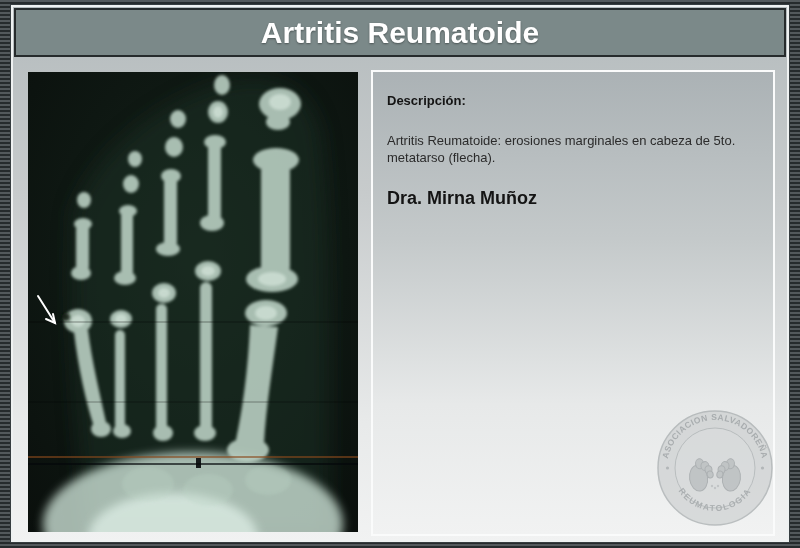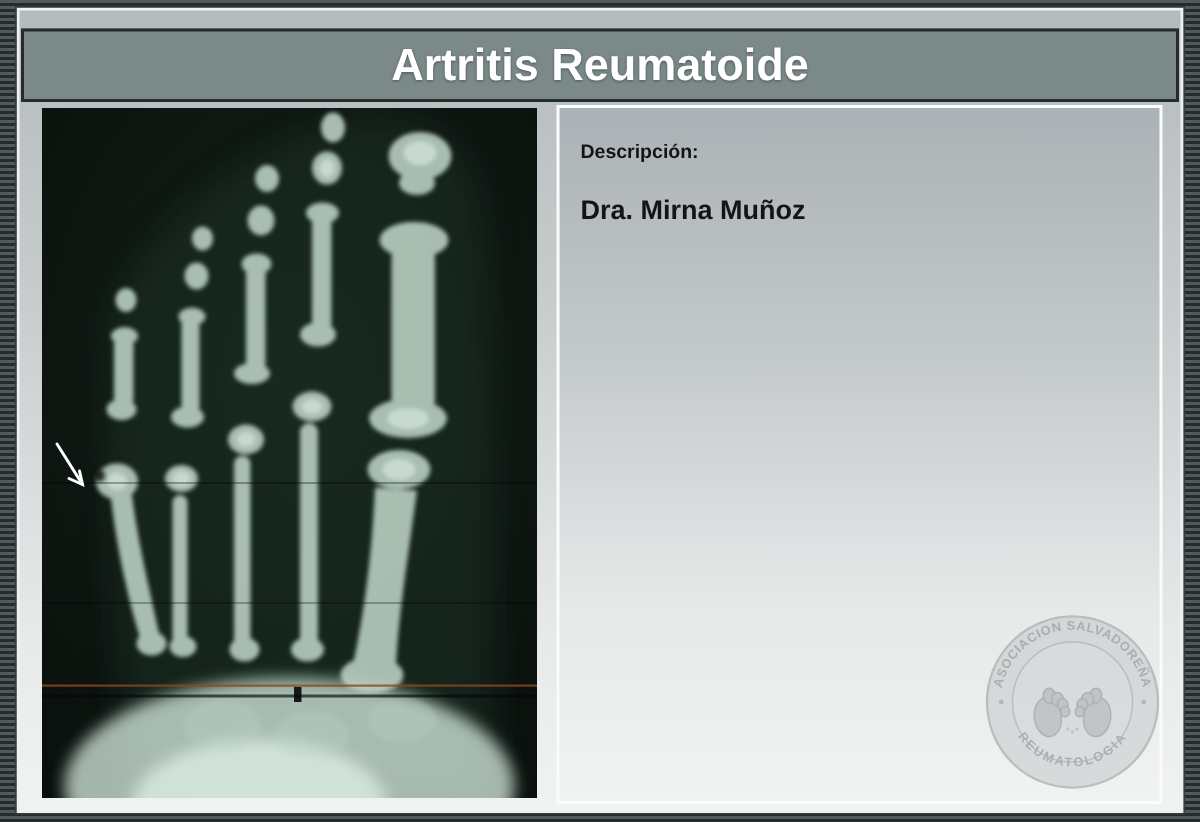--- a/index.html
+++ b/index.html
@@ -11,21 +11,21 @@
   }
 
   .frame {
     position:absolute; left:10px; top:4px; width:780px; height:539px;
     border:1px solid #363d40;
     box-shadow: inset 0 0 0 2px #eef1f1;
     background:linear-gradient(180deg, #b4bbbd 0%, #c7cbcc 35%, #e8eaea 78%, #f1f2f2 100%);
   }
 
   .titlebar {
-    position:absolute; left:3px; right:3px; top:14px; height:49px;
+    position:absolute; left:3px; right:3px; top:3px; height:49px;
     background:#7b8989;
     border:2px solid #262b2c;
     display:flex; align-items:center; justify-content:center;
   }
   .titlebar h1 {
     color:#ffffff; font-size:30px; font-weight:bold; letter-spacing:0px;
     text-shadow:0 1px 2px rgba(20,25,25,0.45);
   }
 
   .xray {
@@ -161,20 +161,21 @@
 
         <g stroke="#ffffff" stroke-width="2" stroke-linecap="round" fill="none">
           <line x1="10" y1="224" x2="27" y2="251"></line>
           <polyline points="25,242 27,251 18,247"></polyline>
         </g>
       </svg>
     </div>
 
     <div class="panel">
       <p class="lbl-bold">Descripción:</p>
+      <p class="body-text">Artritis Reumatoide: erosiones marginales en cabeza de 5to. metatarso (flecha).</p>
       <p class="name">Dra. Mirna Muñoz</p>
 
       <div class="logo">
         <svg viewBox="0 0 120 120" width="120" height="120">
           <g opacity="0.62">
             <circle cx="60" cy="60" r="57" fill="#c9cccd" stroke="#9aa0a2" stroke-width="1.5"></circle>
             <circle cx="60" cy="60" r="40" fill="#ced1d2" stroke="#9aa0a2" stroke-width="1"></circle>
             <path id="arcTop" d="M 12,60 A 48,48 0 1 1 108,60" fill="none"></path>
             <path id="arcBottom" d="M 17,60 A 43,43 0 0 0 103,60" fill="none"></path>
             <text font-size="8.5" font-weight="bold" fill="#82888b" letter-spacing="0.5">

